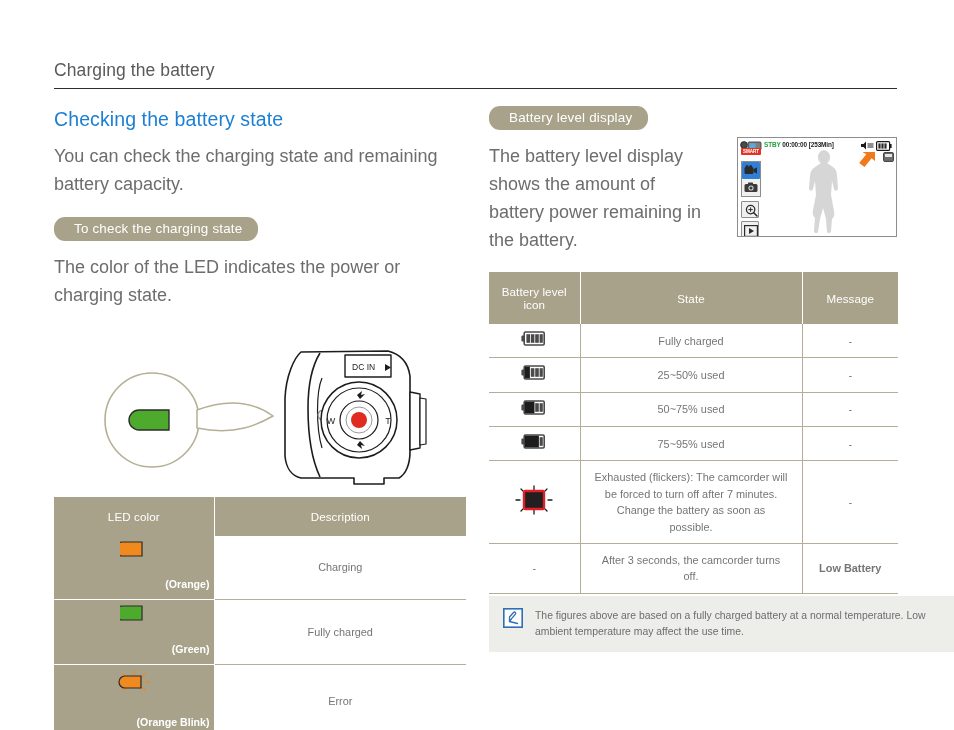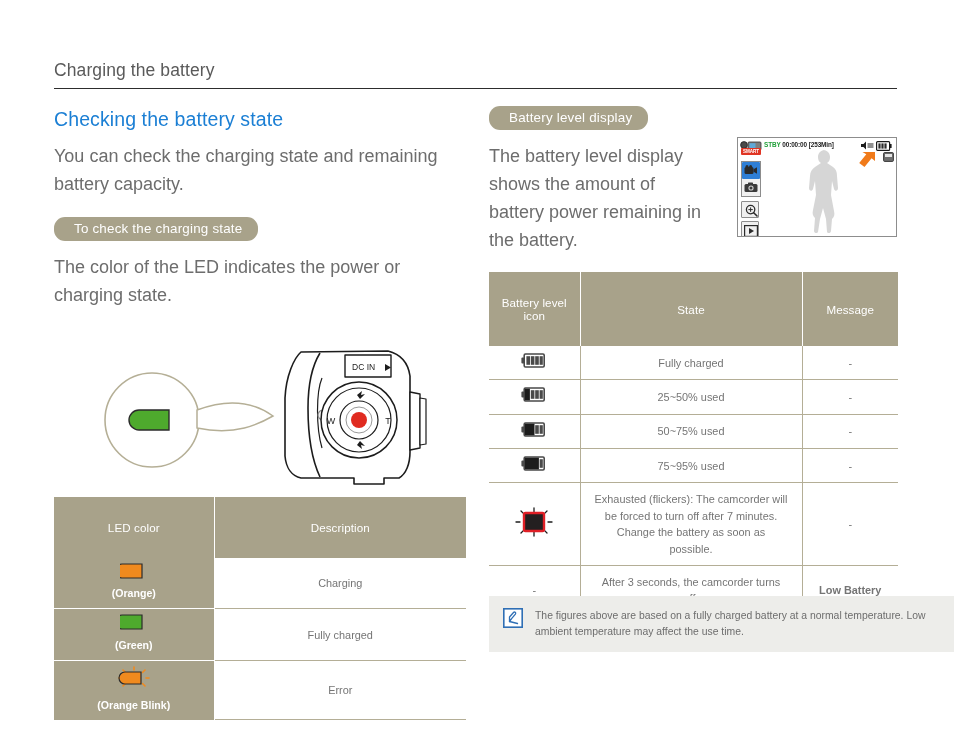--- a/index.html
+++ b/index.html
@@ -70,21 +70,21 @@
   table.doc {
     width: 100%;
     border-collapse: collapse;
     table-layout: fixed;
   }
   table.doc th {
     background: #a8a28a;
     color: #ffffff;
     font-size: 11.6px;
     font-weight: normal;
-    padding: 24px 4px;
+    padding: 13px 4px;
     text-align: center;
     border-right: 1px solid #ffffff;
     letter-spacing: 0.1px;
   }
   table.doc th:last-child { border-right: none; }
   table.doc td {
     font-size: 10.9px;
     color: #757575;
     text-align: center;
     vertical-align: middle;
@@ -102,21 +102,21 @@
     border-right: 1px solid #ffffff;
     padding: 5px 4px 6px 4px;
     font-weight: bold;
   }
   .led-table tr:last-child td.ledcell { border-bottom: none; }
   .led-table td.desc {
     border-bottom: 1px solid #b4ae96;
     border-left: none;
   }
   .led-table tr:first-child td.desc { }
-  .led-label { display:block; margin-top: 3px; }
+  .led-label { display:block; margin-top: 16px; text-align: right; }
 
   
   .bat-table td.icon-cell {
     border-right: 1px solid #b4ae96;
     width: 91px;
   }
   .bat-table td.msg-cell {
     border-left: 1px solid #b4ae96;
     width: 96px;
   }

